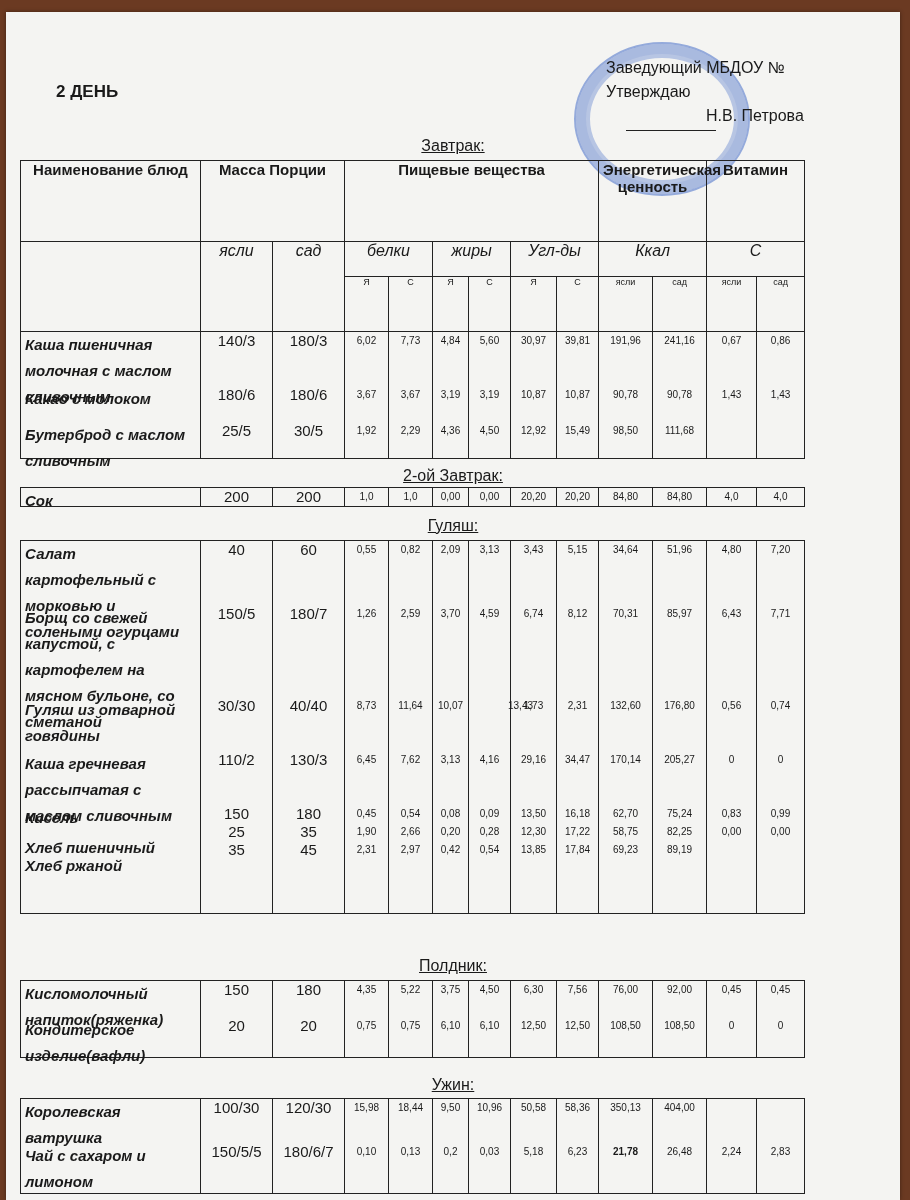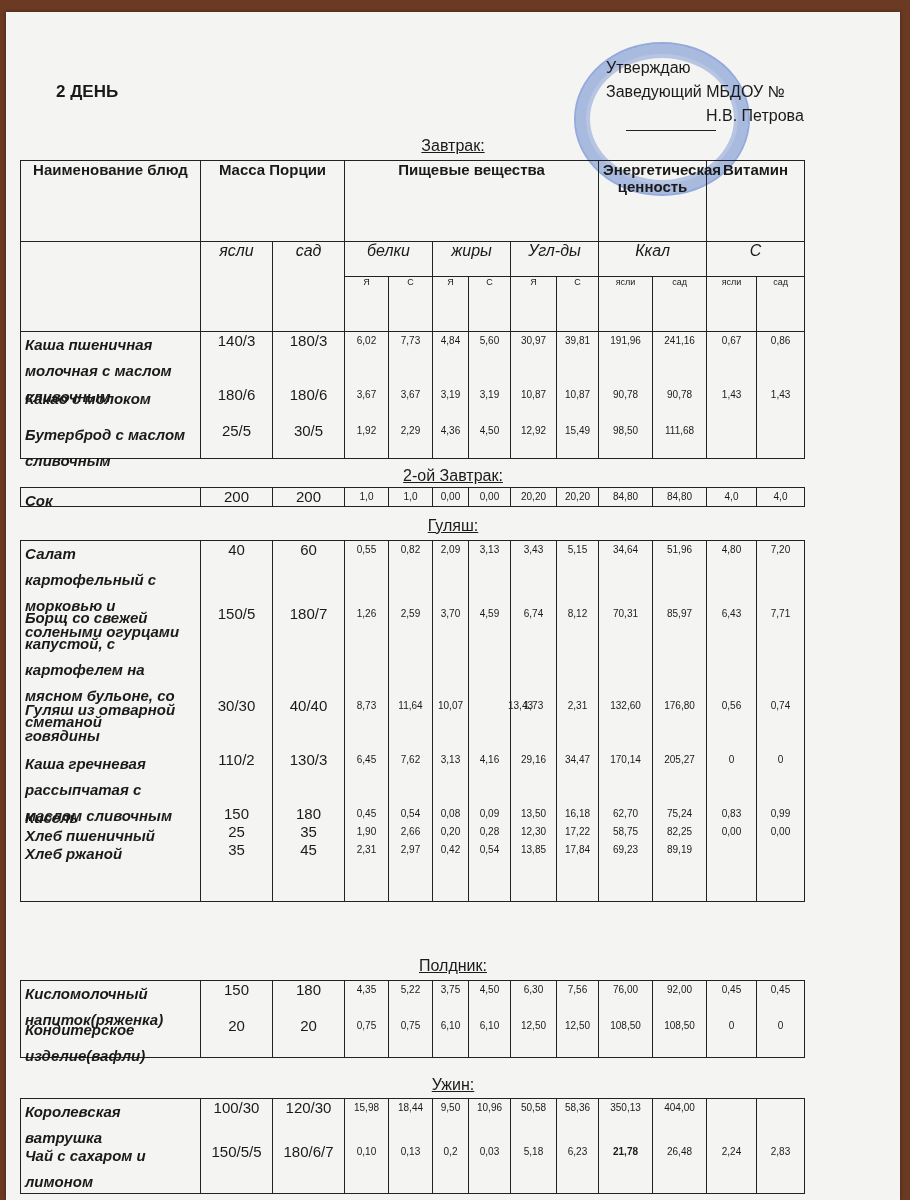--- a/index.html
+++ b/index.html
@@ -39,22 +39,22 @@
   .num { font-size: 10px; text-align: center; line-height: 18px; }
   .cellstack div { min-height: 18px; }
 </style>
 </head>
 <body>
 
 <div class="sheet">
   <div class="day-title">2 ДЕНЬ</div>
   <div class="stamp"></div>
   <div class="approve">
+    <div>Заведующий МБДОУ №</div>
     <div>Утверждаю</div>
-    <div>Заведующий МБДОУ №</div>
     <div class="line3">Н.В. Петрова</div>
   </div>
   <div class="sig-line"></div>
 
   <div id="tables">
       <div class="section-title" style="left: 0px; width: 894px; top: 125px;">Завтрак:</div>
       <table style="left: 14px; top: 148px; width: 784px; table-layout: fixed;">
         <colgroup>
           <col style="width: 180px;">
           <col style="width: 72px;">
@@ -250,21 +250,21 @@
           <col style="width: 48px;">
         </colgroup>
         <tbody>
           <tr>
             <td class="name cellstack">
               <div style="height: 64px;">Салат картофельный с морковью и солеными огурцами</div>
               <div style="height: 92px;">Борщ со свежей капустой, с картофелем на мясном бульоне, со сметаной</div>
               <div style="height: 54px;">Гуляш из отварной говядины</div>
               <div style="height: 54px;">Каша гречневая рассыпчатая с маслом сливочным</div>
               <div style="height: 18px;">Кисель</div>
-              <div style="height: 18px;">Хлеб пшеничный</div>
+              <div style="height: 18px; margin-top: 12px;">Хлеб пшеничный</div>
               <div style="height: 60px;">Хлеб ржаной</div>
             </td>
             <td class="mass cellstack">
               <div style="height: 64px;">40</div>
               <div style="height: 92px;">150/5</div>
               <div style="height: 54px;">30/30</div>
               <div style="height: 54px;">110/2</div>
               <div style="height: 18px;">150</div>
               <div style="height: 18px;">25</div>
               <div style="height: 60px;">35</div>

